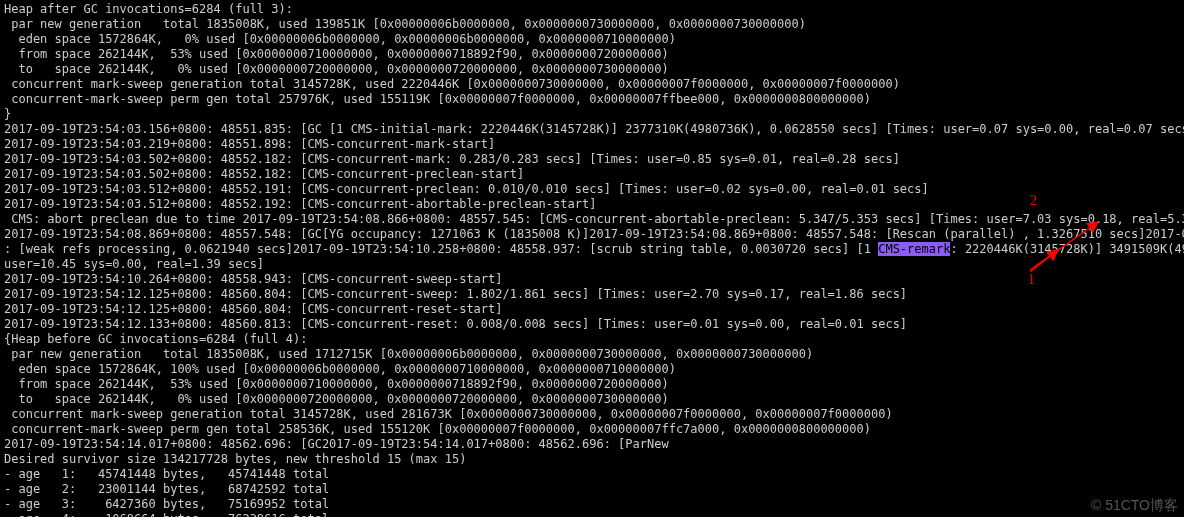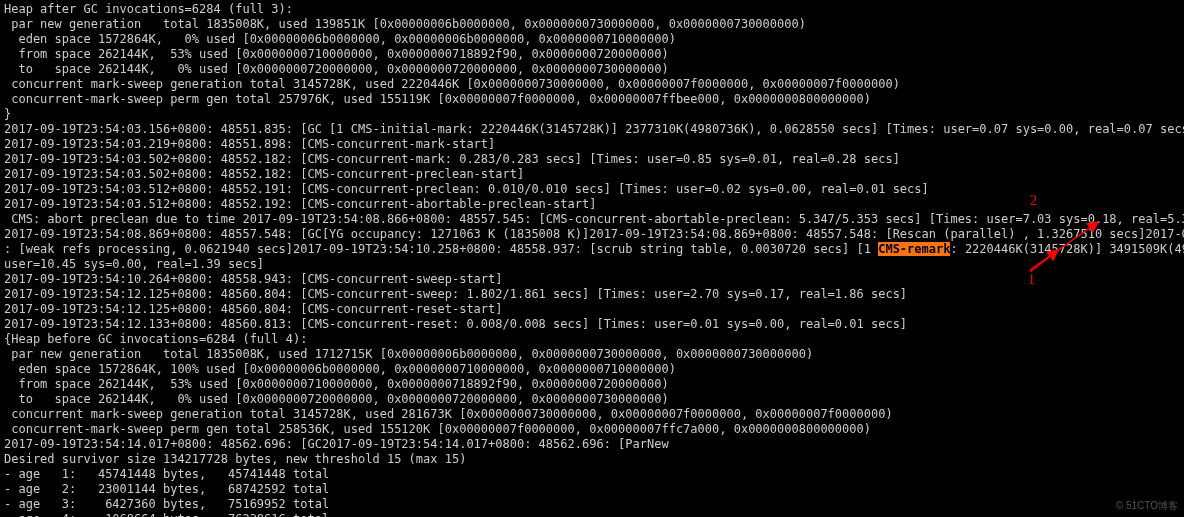--- a/index.html
+++ b/index.html
@@ -14,30 +14,29 @@
     height: 517px;
     overflow: hidden;
     position: relative;
   }
   pre {
     margin: 0;
     padding: 2px 4px;
     white-space: pre;
   }
   .hl {
-    background: #f97316;
+    background: #8b5cf6;
     color: #000;
-    font-weight: bold;
   }
   .watermark {
     position: absolute;
     right: 6px;
     bottom: 4px;
     color: #555;
-    font-size: 10px;
+    font-size: 14px;
     font-family: sans-serif;
   }
   svg.annot {
     position: absolute;
     top: 0;
     left: 0;
     pointer-events: none;
   }
 </style>
 </head>

